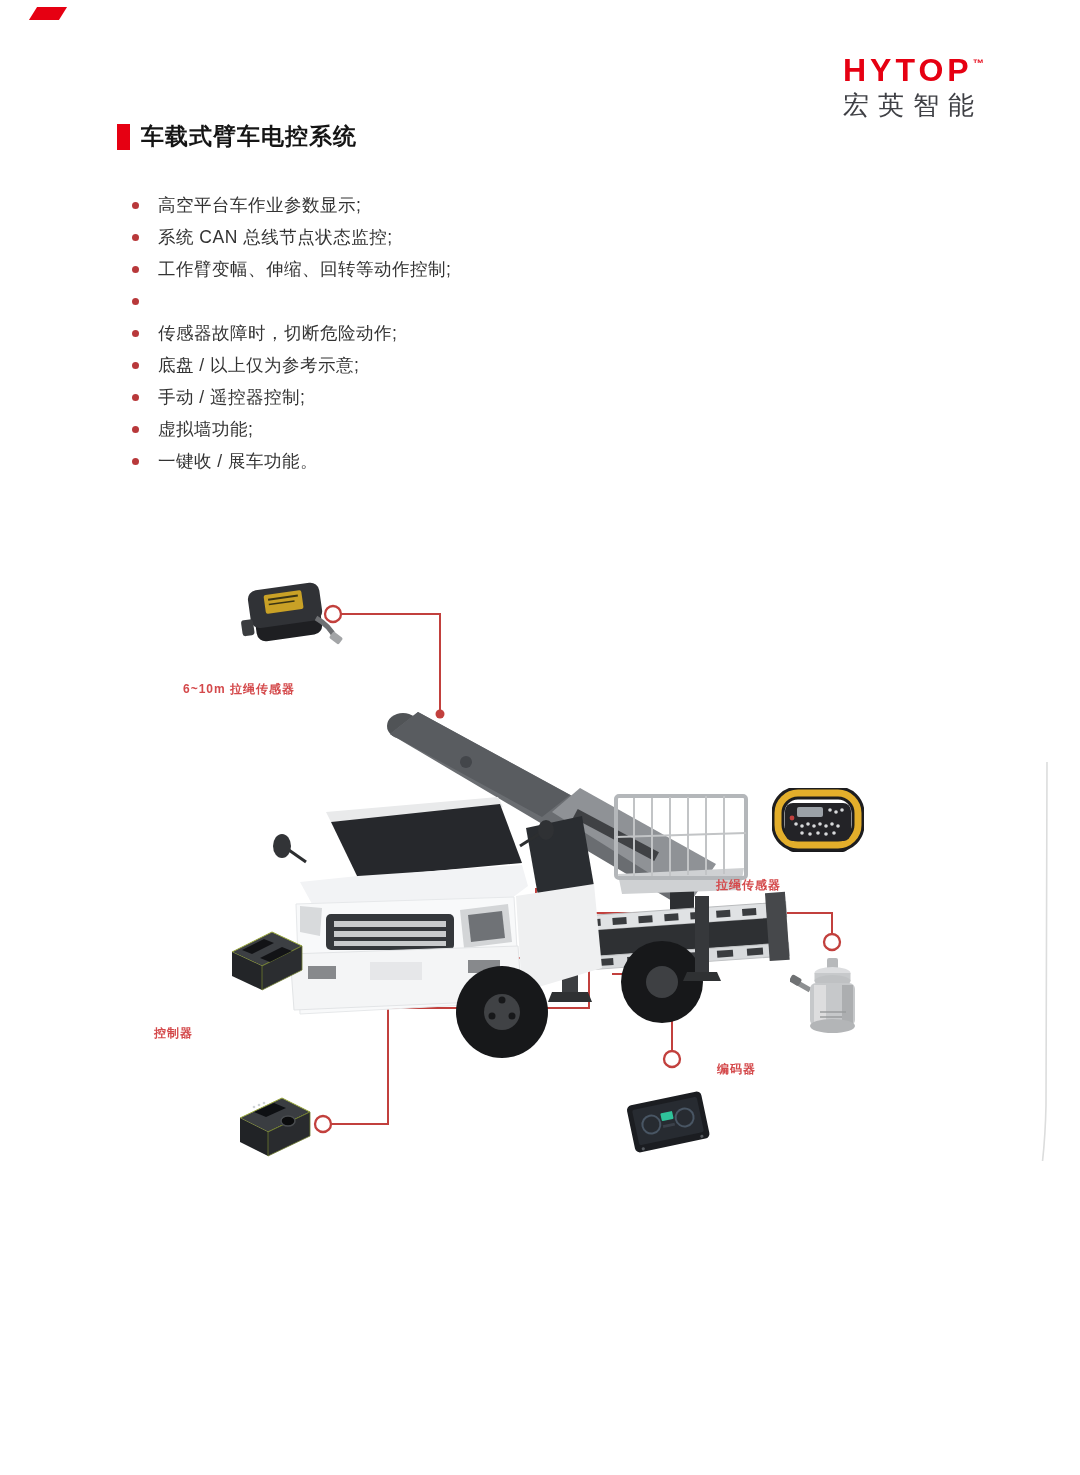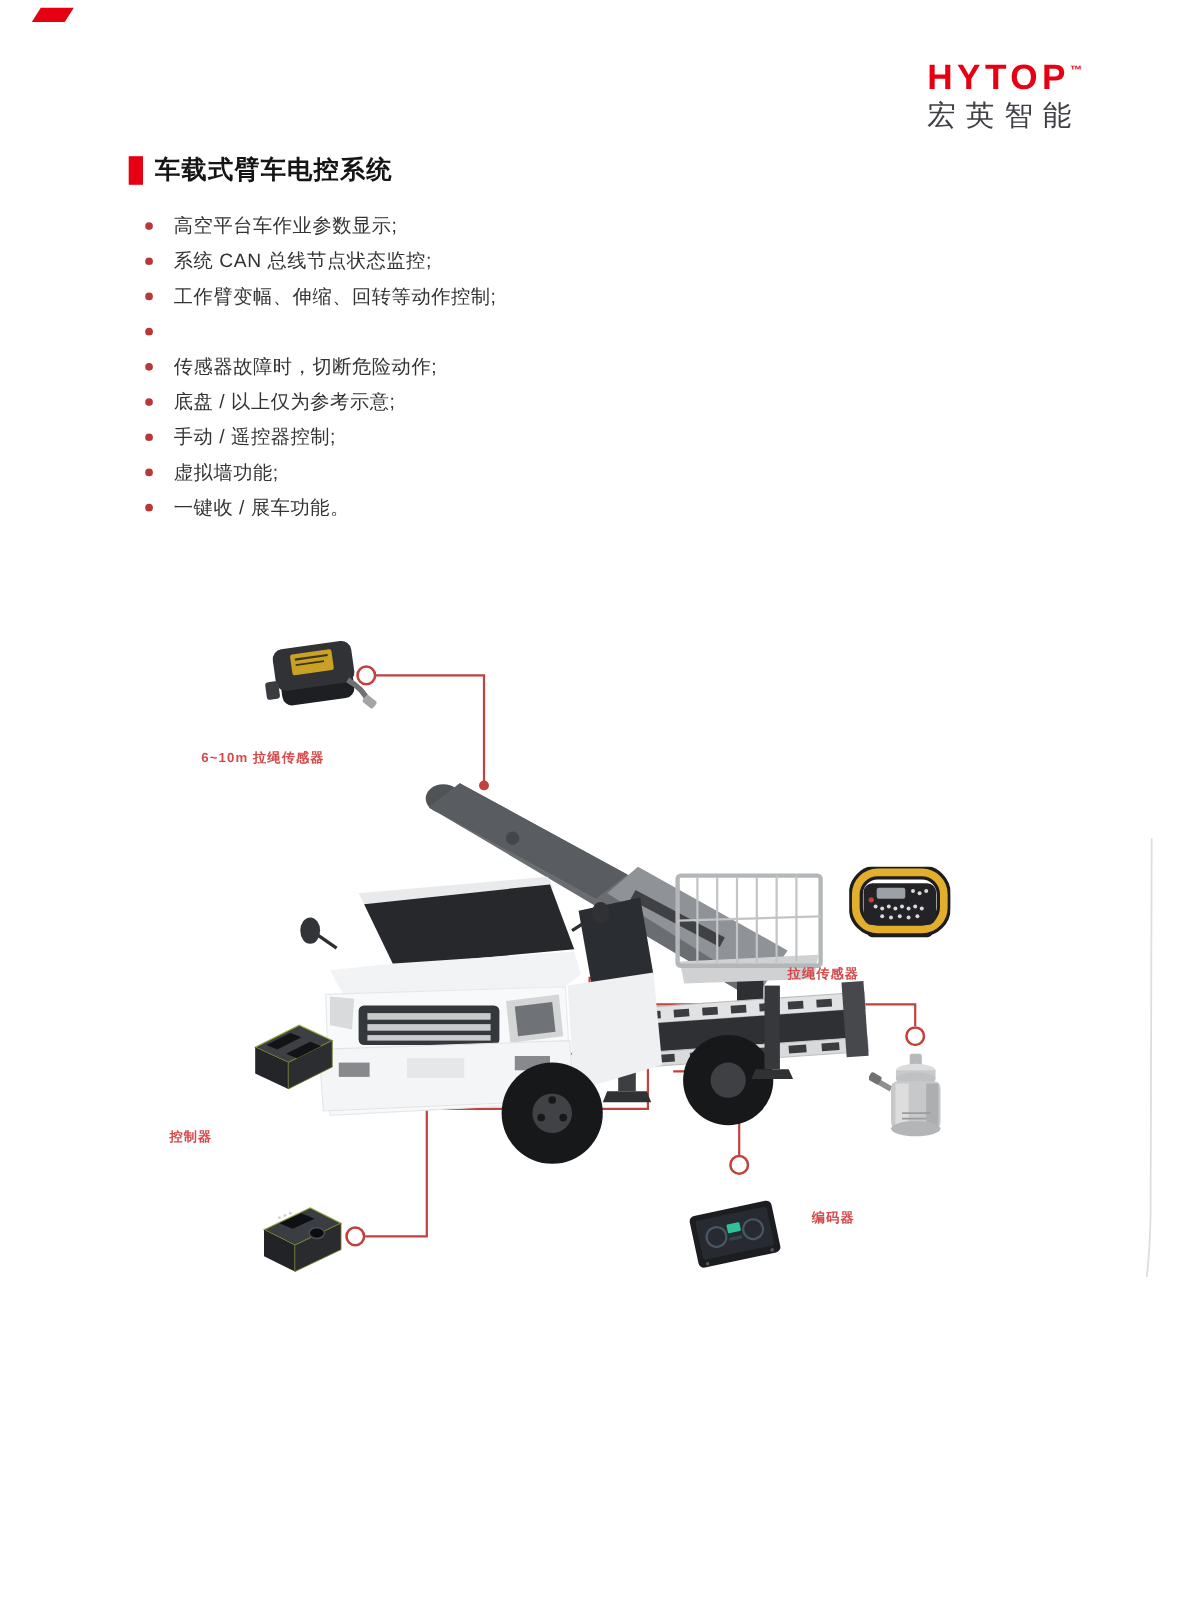--- a/index.html
+++ b/index.html
@@ -14,21 +14,21 @@
   
   #decor{position:absolute;left:0;top:0;width:1080px;height:1475px;z-index:0;pointer-events:none;}
   .corner-mark{position:absolute;left:33px;top:7px;width:30px;height:13px;
                background:var(--brand-red);transform:skewX(-32deg);z-index:2;}
   
   .logo{position:absolute;left:843px;top:54px;z-index:2;line-height:1;}
   .logo .brand{font-size:32px;font-weight:bold;color:var(--brand-red);letter-spacing:4px;}
   .logo .tm{font-size:11px;font-weight:bold;color:var(--brand-red);vertical-align:14px;letter-spacing:0;}
   .logo .company{margin-top:6px;font-size:26px;font-weight:normal;color:var(--logo-gray);letter-spacing:9px;}
   
-  .heading{position:absolute;left:117px;top:139px;display:flex;align-items:center;z-index:2;}
+  .heading{position:absolute;left:117px;top:121px;display:flex;align-items:center;z-index:2;}
   .heading .bar{width:13px;height:26px;background:var(--brand-red);margin-right:11px;}
   .heading .title{font-size:23px;font-weight:bold;color:#151515;letter-spacing:1px;}
   
   .features{position:absolute;left:132px;top:189px;z-index:2;list-style:none;}
   .features li{display:flex;align-items:center;height:32px;}
   .features .dot{width:7px;height:7px;border-radius:50%;background:var(--bullet-red);
                  margin-right:19px;flex:0 0 auto;}
   .features .txt{font-size:17.5px;color:var(--text-dark);letter-spacing:0.5px;}
   
   .comp{position:absolute;z-index:2;}
@@ -315,18 +315,18 @@
         <rect x="38" y="36" width="12" height="3" fill="#3b414a"></rect>
         <circle cx="14" cy="55" r="1.6" fill="#55595e"></circle>
         <circle cx="74" cy="55" r="1.6" fill="#55595e"></circle>
       </g>
     </svg>
   </div>
 
   <div class="diagram-label" style="left:183px;top:681px;">6~10m 拉绳传感器</div>
   <div class="diagram-label" style="left:716px;top:877px;">拉绳传感器</div>
   <div class="diagram-label" style="left:154px;top:1025px;">控制器</div>
-  <div class="diagram-label" style="left:738px;top:1061px;margin-top:38px;">编码器</div>
+  <div class="diagram-label" style="left:717px;top:1061px;">编码器</div>
   <div class="diagram-label" style="left:154px;top:1188px;">控制器</div>
   <div class="diagram-label" style="left:575px;top:1182px;">显示器</div>
 
 
 </div>
 
 </body></html>

